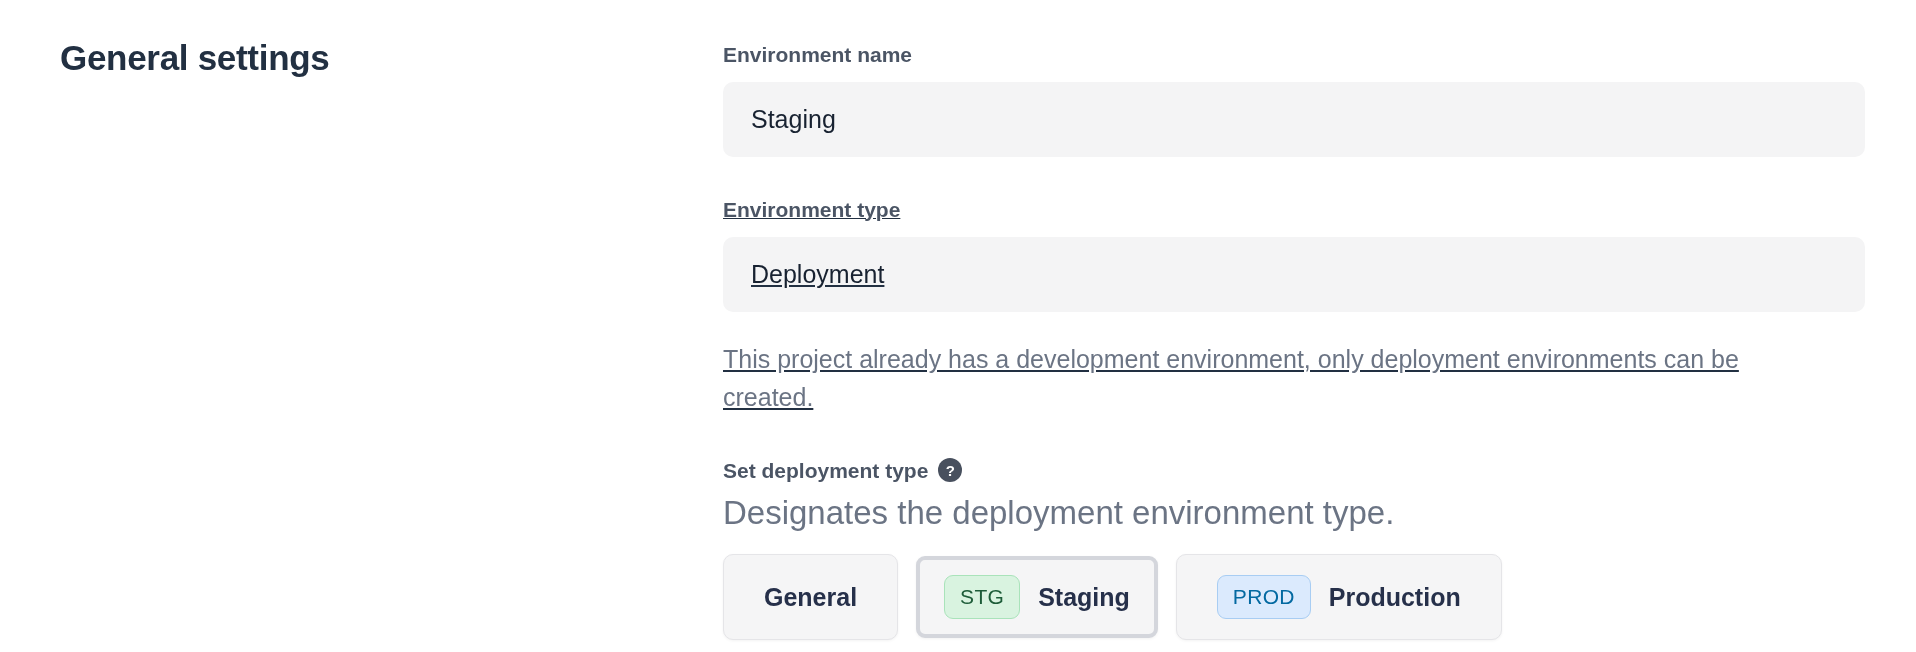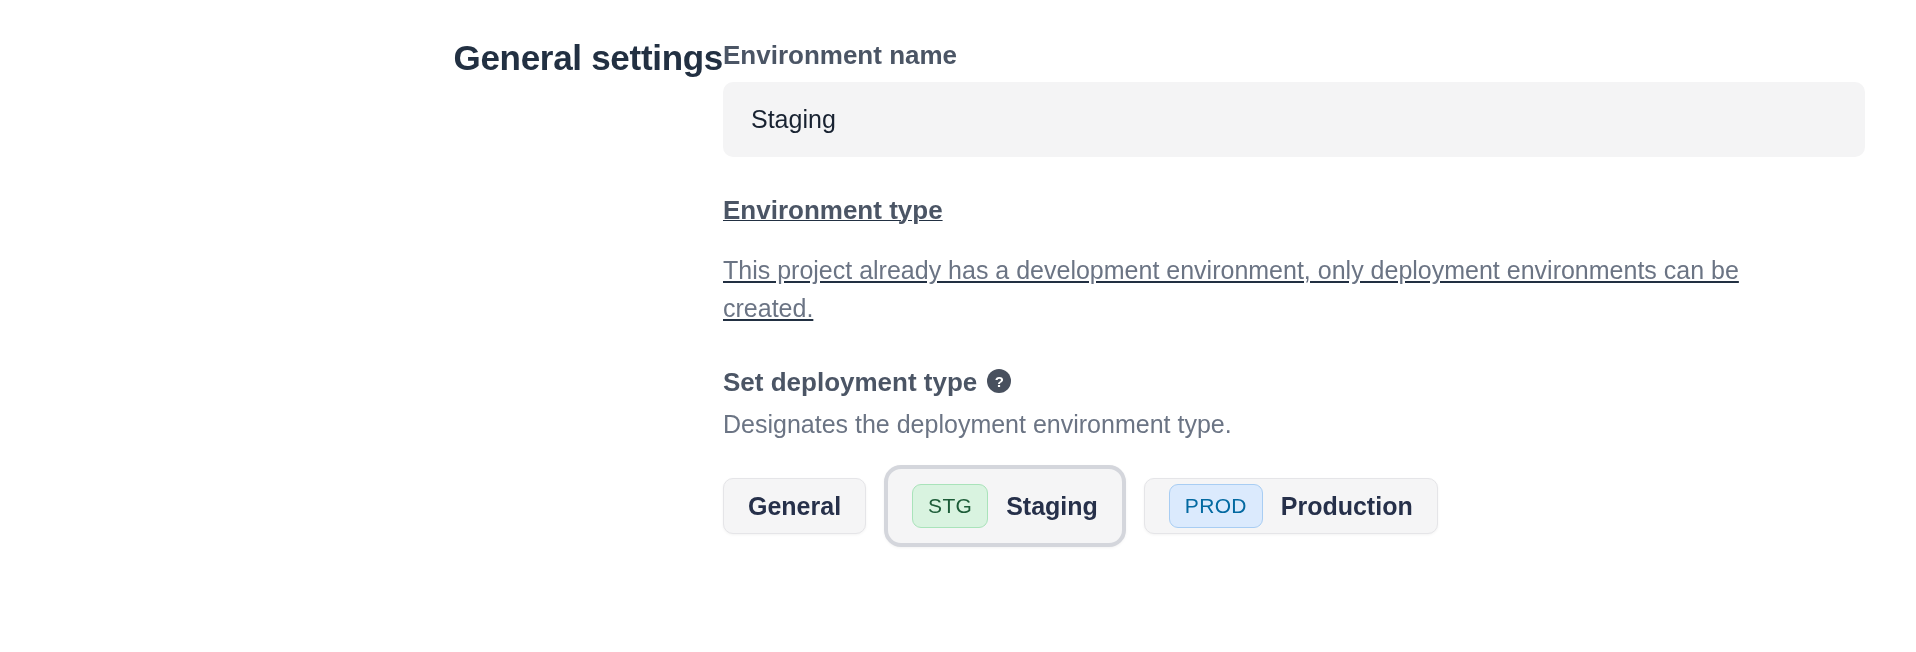--- a/index.html
+++ b/index.html
@@ -12,34 +12,33 @@
   .page {
     display: flex;
     width: 1916px;
     height: 652px;
     background: #ffffff;
   }
   .left-col {
     width: 723px;
     flex: 0 0 723px;
     padding: 38px 0 0 60px;
-    text-align: right;
   }
   .page-title {
     font-size: 35px;
     font-weight: 700;
     color: #223042;
     letter-spacing: -0.3px;
   }
   .right-col {
     flex: 1 1 auto;
     padding: 42px 51px 0 0;
   }
   .field-label {
-    font-size: 26px;
+    font-size: 21px;
     font-weight: 700;
     color: #4b5565;
     line-height: 26px;
   }
   .text-input {
     display: block;
     width: 100%;
     height: 75px;
     margin-top: 14px;
     background: #f4f4f5;
@@ -74,48 +73,48 @@
     font-size: 15px;
     font-weight: 700;
     display: inline-flex;
     align-items: center;
     justify-content: center;
     cursor: pointer;
     user-select: none;
   }
   .description {
     margin-top: 12px;
-    font-size: 25px;
+    font-size: 33px;
     line-height: 34px;
     color: #6b7484;
   }
   .options-row {
     margin-top: 24px;
     display: flex;
     align-items: center;
     gap: 18px;
   }
   .option-btn {
     display: inline-flex;
     align-items: center;
-    height: 56px;
-    padding: 0 24px;
+    height: 86px;
+    padding: 0 40px;
     background: #f5f5f6;
     border: 1px solid #e5e5e8;
     border-radius: 10px;
     box-shadow: 0 1px 3px rgba(0,0,0,0.05);
     font-family: "Liberation Sans", sans-serif;
     font-size: 25px;
     font-weight: 700;
     color: #26304a;
     cursor: pointer;
   }
   .option-btn.selected {
     border: 4px solid #d4d6dc;
-    border-radius: 17px;
+    border-radius: 9px;
     height: 82px;
     padding: 0 24px;
   }
   .badge {
     display: inline-flex;
     align-items: center;
     justify-content: center;
     font-size: 21px;
     font-weight: 400;
     padding: 9px 15px;
@@ -145,20 +144,21 @@
 
   <div class="right-col">
 
     <div class="field-group">
       <label class="field-label">Environment name</label>
       <input class="text-input" type="text" value="Staging" style="">
     </div>
 
     <div class="field-group group-env-type">
       <label class="field-label">Environment type</label>
+      <input class="text-input" type="text" value="Deployment" style="">
       <p class="help-text">This project already has a development environment, only deployment environments can be created.</p>
     </div>
 
     <div class="field-group">
       <div class="label-row">
         <label class="field-label">Set deployment type</label>
         <span class="help-icon">?</span>
       </div>
       <p class="description">Designates the deployment environment type.</p>
 

